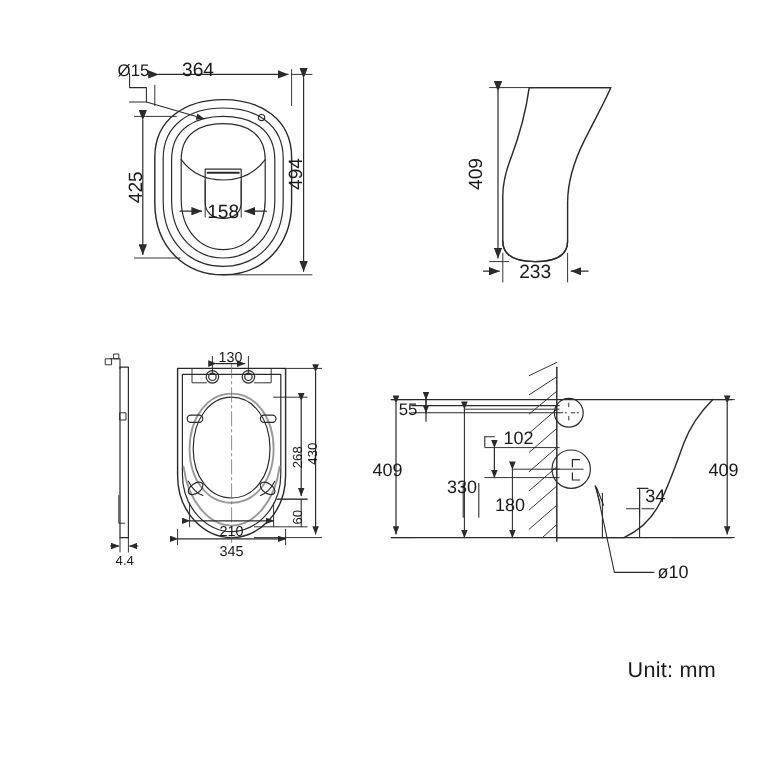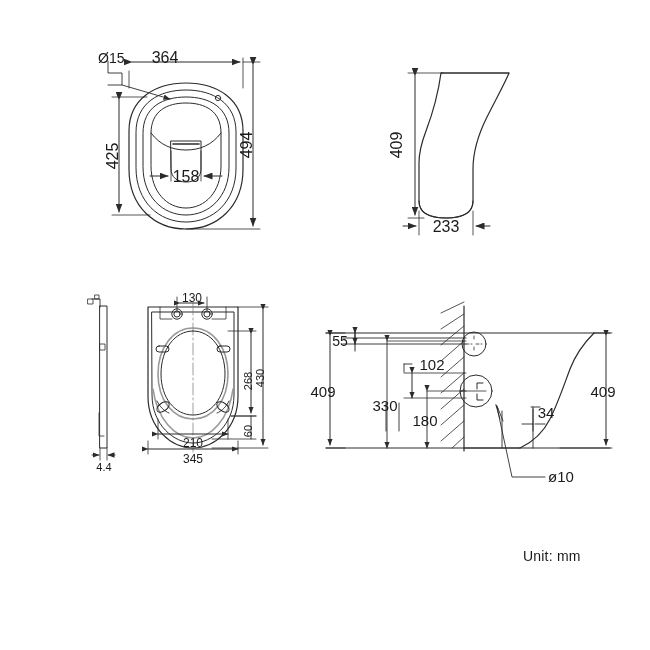--- a/index.html
+++ b/index.html
@@ -1,19 +1,19 @@
 <!DOCTYPE html>
 <html><head>
 <meta charset="utf-8">
 <style>
   html,body{margin:0;padding:0;background:#ffffff;}
   body{width:650px;height:650px;position:relative;overflow:hidden;
        font-family:"Liberation Sans", sans-serif;color:#1a1a1a;}
   #sheet{position:absolute;left:0;top:11px;width:650px;height:650px;}
-  .unit-label{position:absolute;left:523px;top:537px;font-size:14px;letter-spacing:.2px;color:#1a1a1a;}
+  .unit-label{position:absolute;left:523px;top:537px;font-size:18px;letter-spacing:.2px;color:#1a1a1a;}
   svg{display:block;}
   text{font-family:"Liberation Sans", sans-serif;fill:#1a1a1a;}
 </style>
 </head>
 <body>
 
 <div id="sheet">
 
   <svg width="650" height="650" viewBox="0 0 650 650">
     <defs>

